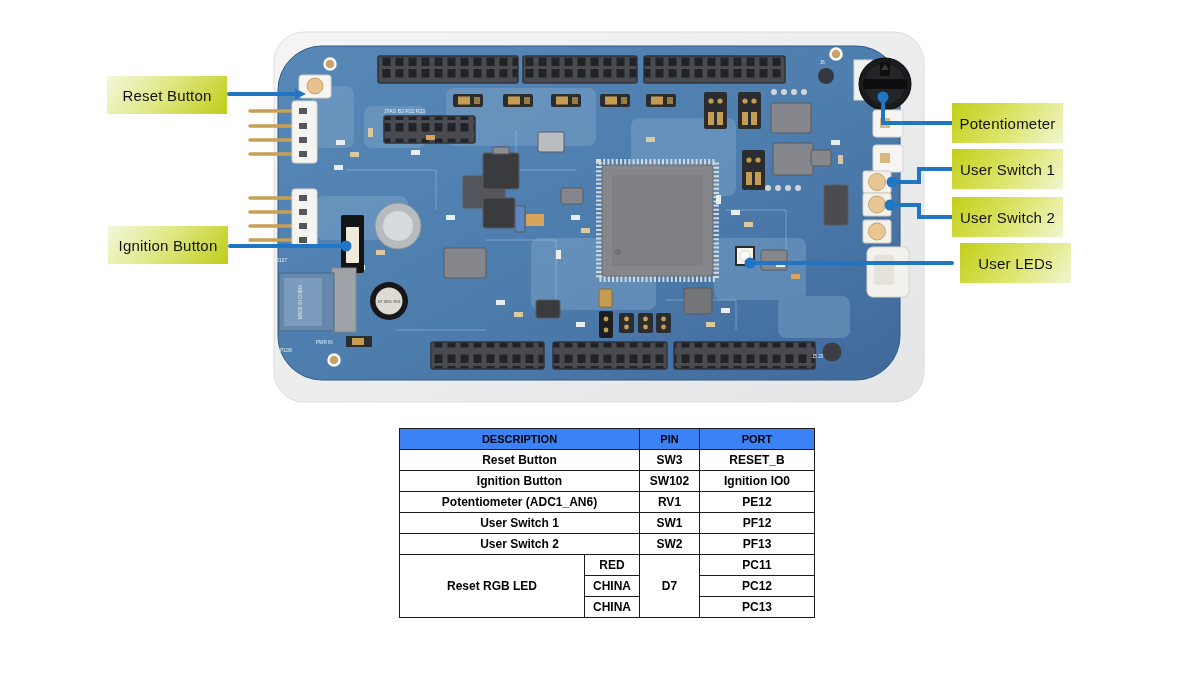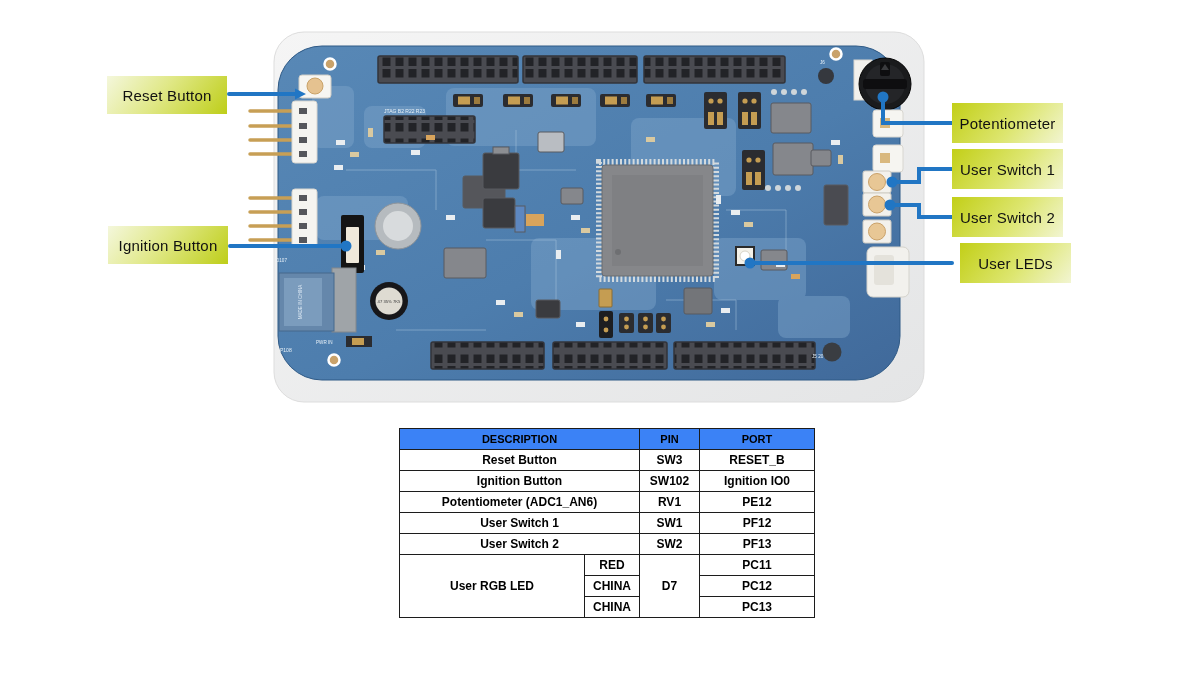--- a/index.html
+++ b/index.html
@@ -377,21 +377,21 @@
     <td colspan="2">User Switch 1</td>
     <td>SW1</td>
     <td>PF12</td>
   </tr>
   <tr>
     <td colspan="2">User Switch 2</td>
     <td>SW2</td>
     <td>PF13</td>
   </tr>
   <tr>
-    <td rowspan="3">User RGB LED</td>
+    <td rowspan="3">Reset RGB LED</td>
     <td>RED</td>
     <td rowspan="3">D7</td>
     <td>PC11</td>
   </tr>
   <tr>
     <td>CHINA</td>
     <td>PC12</td>
   </tr>
   <tr>
     <td>CHINA</td>

